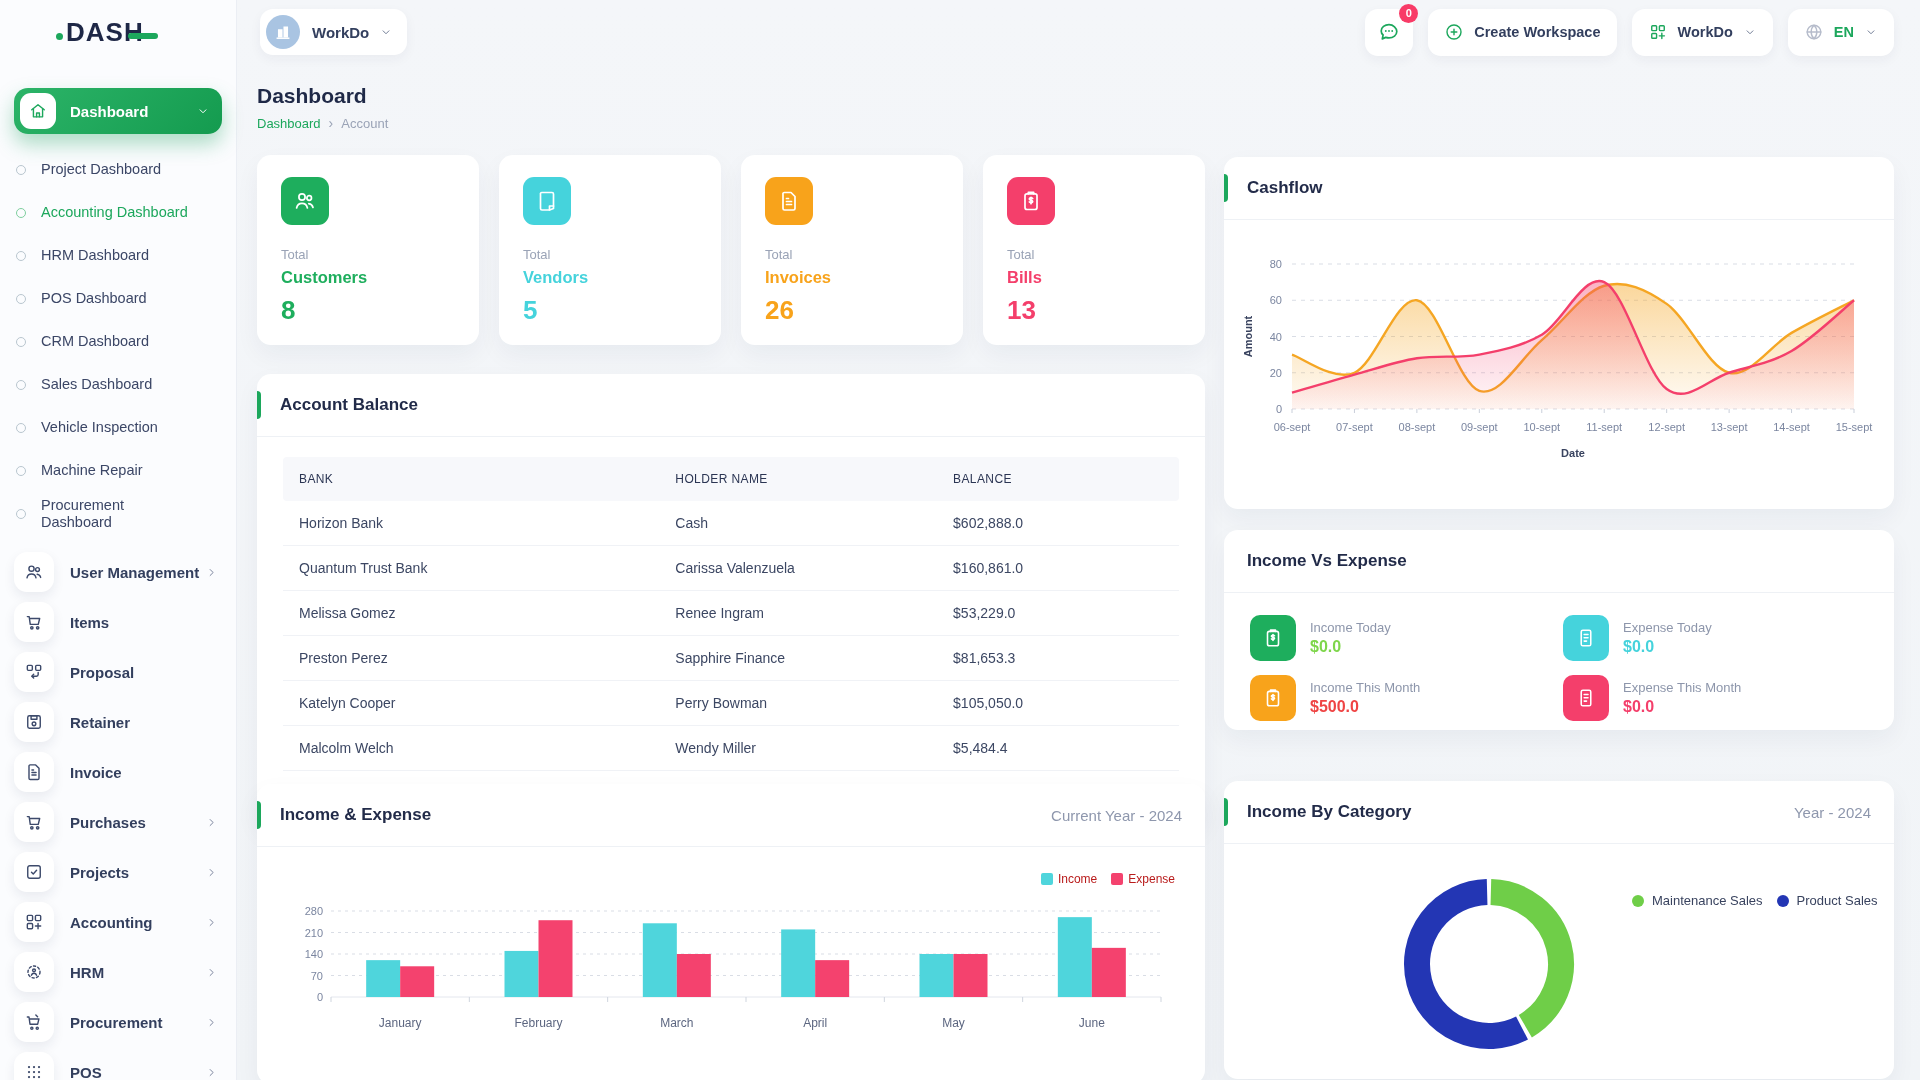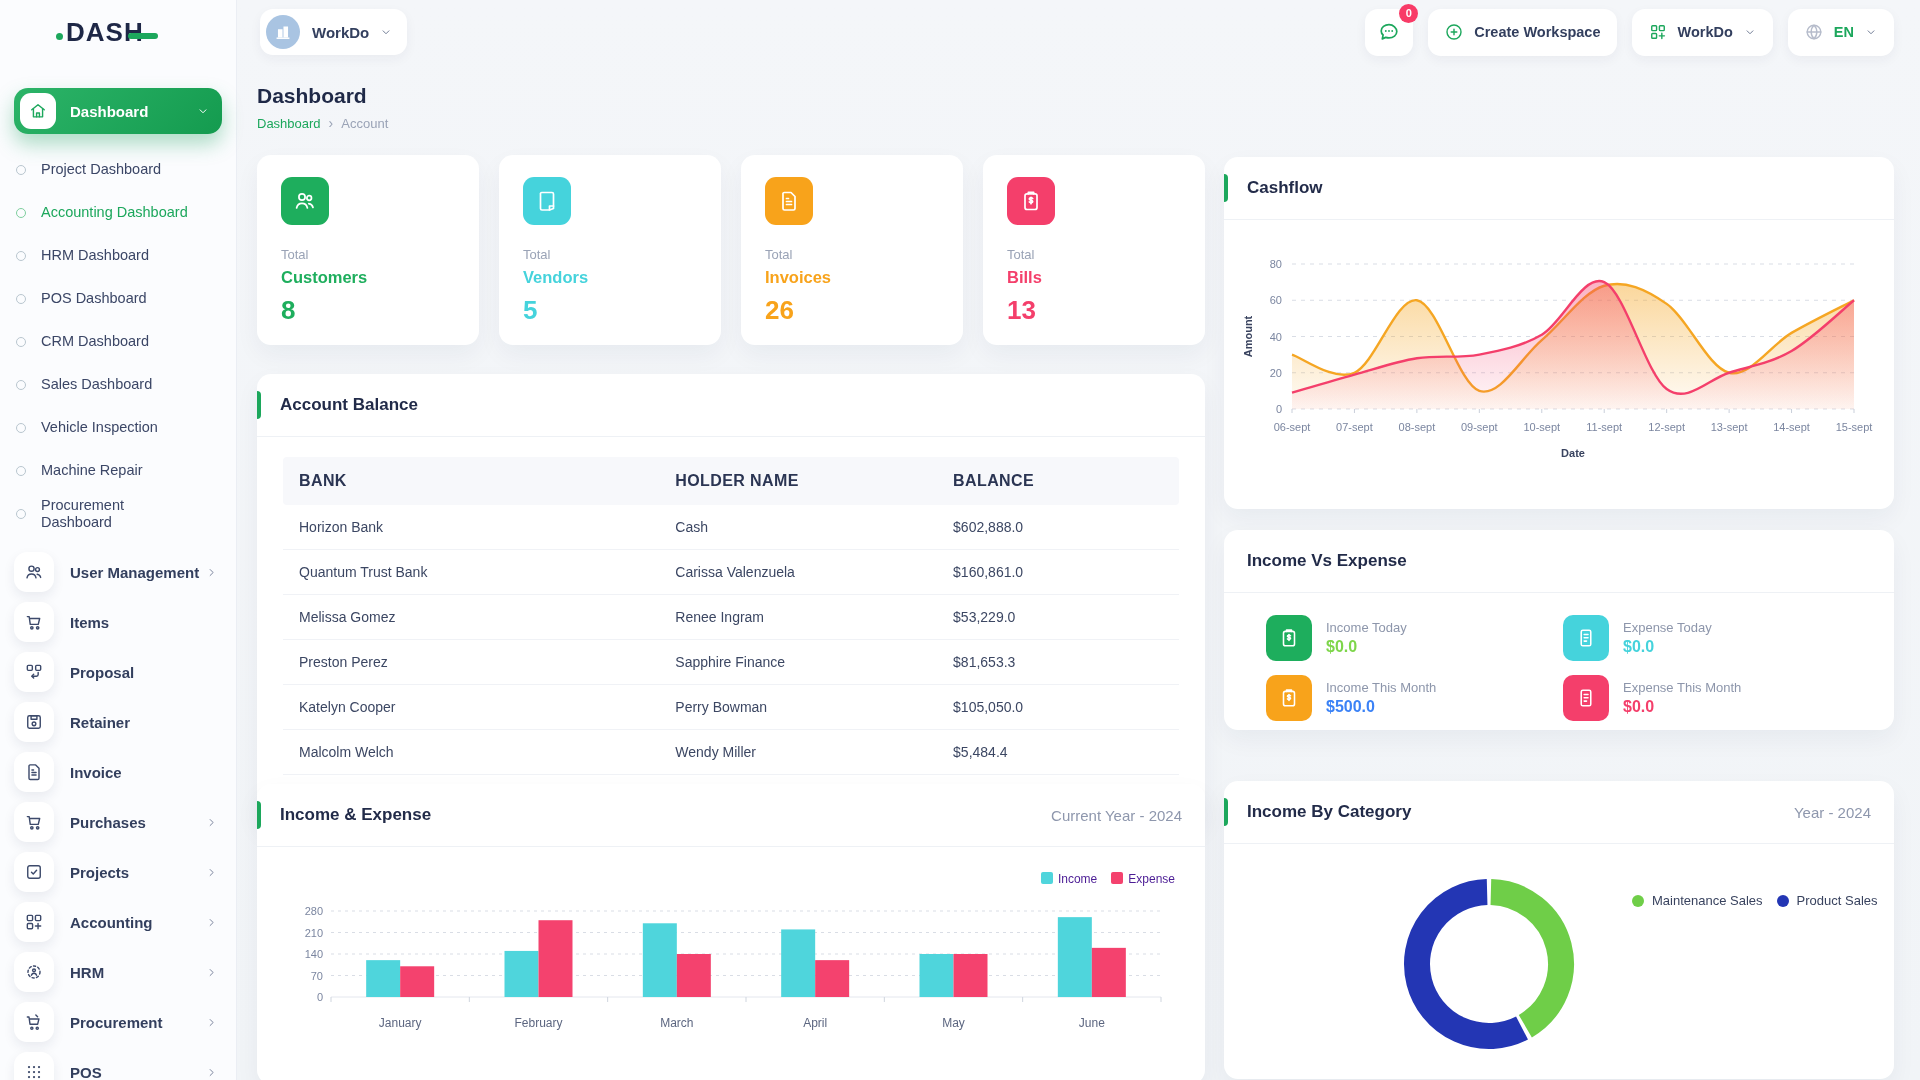--- a/index.html
+++ b/index.html
@@ -69,32 +69,32 @@
   .p-title{font-size:17px;font-weight:bold;color:#222b49;}
   .p-sub{margin-left:auto;font-size:15px;color:#8e97ad;}
   #panel-cashflow{left:1224px;top:157px;width:670px;height:352px;}
   #panel-balance{left:257px;top:374px;width:948px;height:452px;}
   #panel-ive{left:1224px;top:530px;width:670px;height:200px;}
   #panel-bars{left:257px;top:784px;width:948px;height:300px;}
   #panel-donut{left:1224px;top:781px;width:670px;height:298px;}
   
   .tbl{margin:20px 26px 0 26px;}
   .tbl-head{display:grid;grid-template-columns:42% 31% 27%;background:#f7f8fb;border-radius:4px;}
-  .tbl-head .c{font-size:16px;font-weight:bold;color:#2b3553;letter-spacing:.4px;padding:15px 16px;}
+  .tbl-head .c{font-size:12px;font-weight:normal;color:#2b3553;letter-spacing:.4px;padding:15px 16px;}
   .tbl-row{display:grid;grid-template-columns:42% 31% 27%;border-bottom:1px solid #f0f2f6;}
   .tbl-row .c{font-size:14px;color:#3c4763;padding:14px 16px;}
   
-  .ive-grid{display:grid;grid-template-columns:1fr 1fr;gap:14px 8px;padding:22px 42px;}
+  .ive-grid{display:grid;grid-template-columns:1fr 1fr;gap:14px 8px;padding:22px 26px;}
   .ive-item{display:flex;align-items:center;gap:14px;}
   .ive-ico{width:46px;height:46px;border-radius:10px;display:flex;align-items:center;justify-content:center;flex:none;}
   .ive-label{font-size:13px;color:#8d96ab;}
   .ive-value{font-size:16px;font-weight:bold;margin-top:3px;}
   
   .legend{position:absolute;top:88px;right:30px;display:flex;gap:14px;align-items:center;}
-  .leg-item{display:flex;align-items:flex-start;gap:5px;font-size:12px;color:#4c1d95;}
+  .leg-item{display:flex;align-items:center;gap:5px;font-size:12px;color:#b91c1c;}
   .leg-sq{width:12px;height:12px;border-radius:2px;}
   .donut-legend{position:absolute;left:408px;top:112px;display:flex;flex-direction:row;gap:14px;}
   .dleg-item{display:flex;align-items:center;gap:8px;font-size:13px;color:#39435f;}
   .dleg-dot{width:12px;height:12px;border-radius:50%;}
   svg text{font-family:"Liberation Sans",sans-serif;}
 </style>
 </head>
 <body>
 
 <div class="stage">
@@ -583,21 +583,21 @@
           <div class="ive-ico" style="background: rgb(248, 163, 27);">
             <svg width="22" height="22" viewBox="0 0 24 24" fill="none" stroke="#ffffff" stroke-width="1.7" stroke-linecap="round" stroke-linejoin="round">
               <rect x="6" y="4.8" width="12" height="15.7" rx="2"></rect>
               <path d="M9.3 4.8V3.4h5.4v1.4"></path>
               <path d="M13.7 9.6c-.5-.9-3.4-1-3.4.5s3.4.8 3.4 2.3-2.9 1.4-3.4.5"></path>
               <path d="M12 8.3v6.4"></path>
             </svg>
           </div>
           <div>
             <div class="ive-label">Income This Month</div>
-            <div class="ive-value" style="color: #3b82f6;">$500.0</div>
+            <div class="ive-value" style="color: #ef4444;">$500.0</div>
           </div>
         </div>
         <div class="ive-item">
           <div class="ive-ico" style="background: rgb(244, 63, 107);">
             <svg width="22" height="22" viewBox="0 0 24 24" fill="none" stroke="#ffffff" stroke-width="1.7" stroke-linecap="round" stroke-linejoin="round">
               <rect x="6.8" y="3.5" width="10.4" height="17" rx="1.8"></rect>
               <path d="M10 8.2h4.2M10 11.8h4.2M10 15.4h2.6"></path>
             </svg>
           </div>
           <div>

